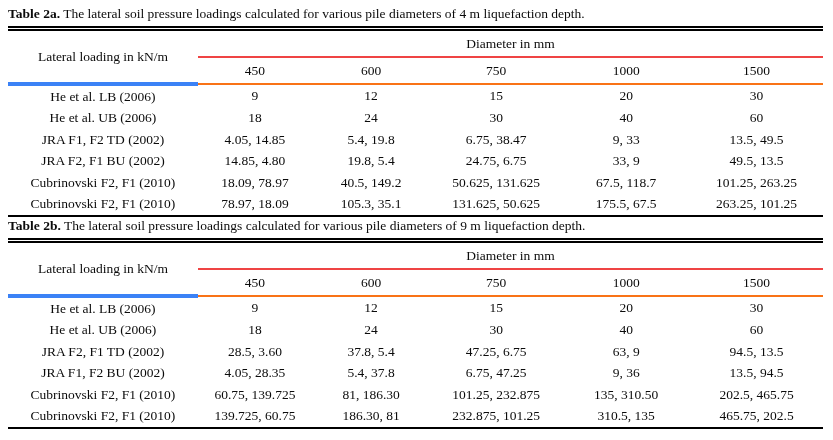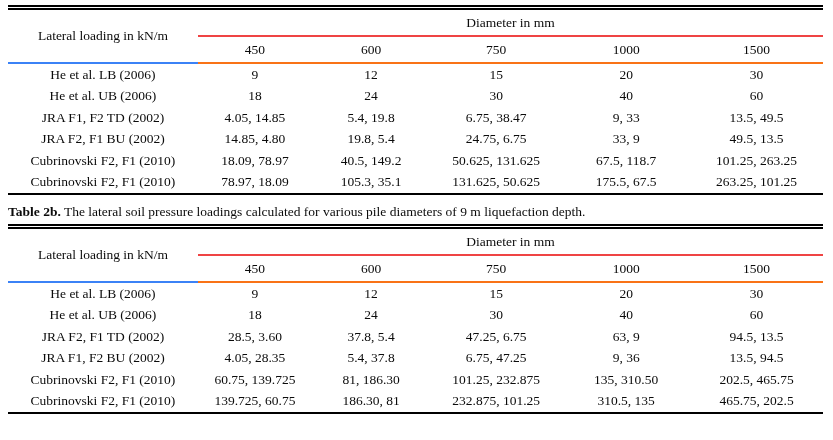--- a/index.html
+++ b/index.html
@@ -17,60 +17,64 @@
     padding: 5px 10px 0 8px;
   }
   .tblock { width: 100%; }
   .caption {
     margin: 0 0 4px 0;
     font-size: 13.5px;
     line-height: 17px;
     white-space: nowrap;
   }
   .caption b { font-weight: bold; }
-  .caption-gap2 { margin-top: 8px; }
+  .caption-gap2 { margin-top: 0; }
   table.datatable {
     width: 100%;
     border-collapse: collapse;
     table-layout: fixed;
     border-top: 5px double #000;
     border-bottom: 2px solid #000;
     font-size: 13.5px;
   }
   table.datatable th, table.datatable td {
     font-weight: normal;
     text-align: center;
     vertical-align: middle;
     padding: 0;
     white-space: nowrap;
     overflow: hidden;
   }
   th.lbl-head {
     text-align: left;
     padding-left: 6px;
-    border-bottom: 2px solid #3b82f6;
+    border-bottom: 4px solid #3b82f6;
   }
   th.grp-head {
     height: 25px;
     border-bottom: 2px solid #ef4444;
   }
   tr.subhead th {
     height: 25px;
     border-bottom: 2px solid #f97316;
   }
   tbody td { height: 21.5px; }
   td.lbl {
     text-align: left;
     padding-left: 6px;
   }
 </style>
 </head>
 <body>
 
 <div class="tblock">
+  <p class="caption">
+    <b>Table 2a.</b>
+    <span>The lateral soil pressure loadings calculated for various pile diameters of 4 m liquefaction depth.</span>
+  </p>
   <table class="datatable">
     <colgroup>
       <col style="width:23.3%">
       <col style="width:14.0%">
       <col style="width:14.5%">
       <col style="width:16.2%">
       <col style="width:15.7%">
       <col style="width:16.3%">
     </colgroup>
     <thead>

